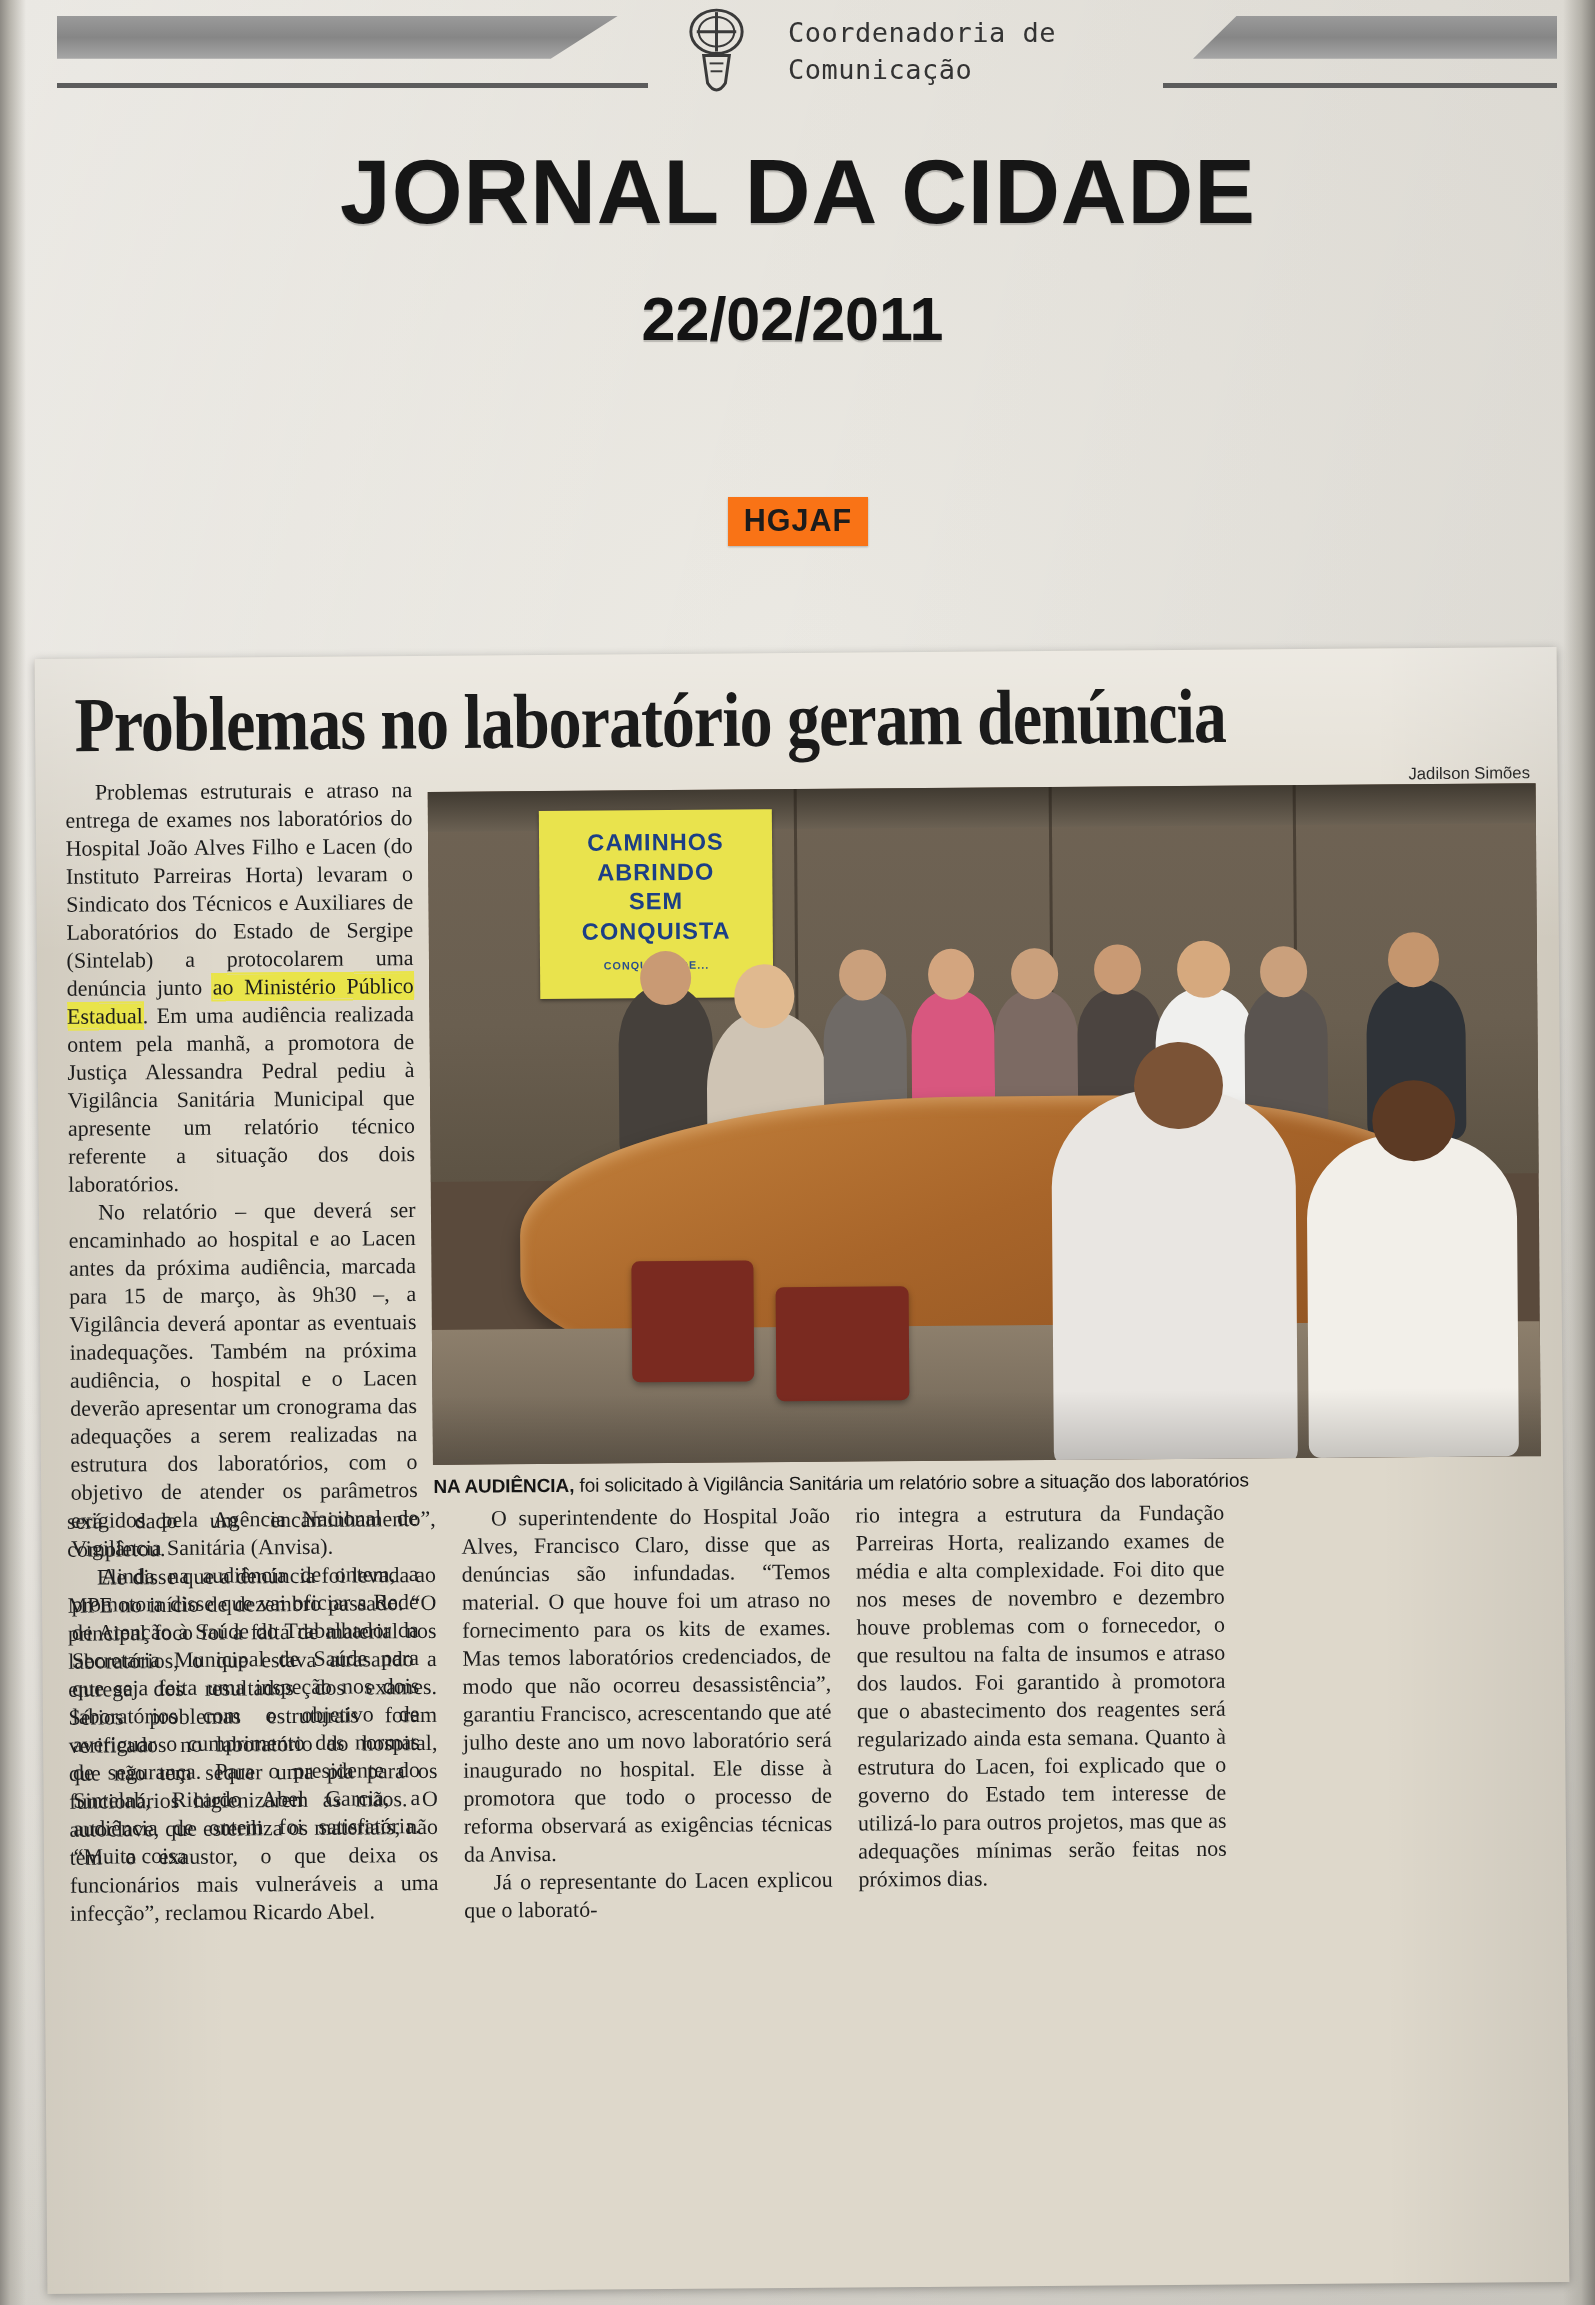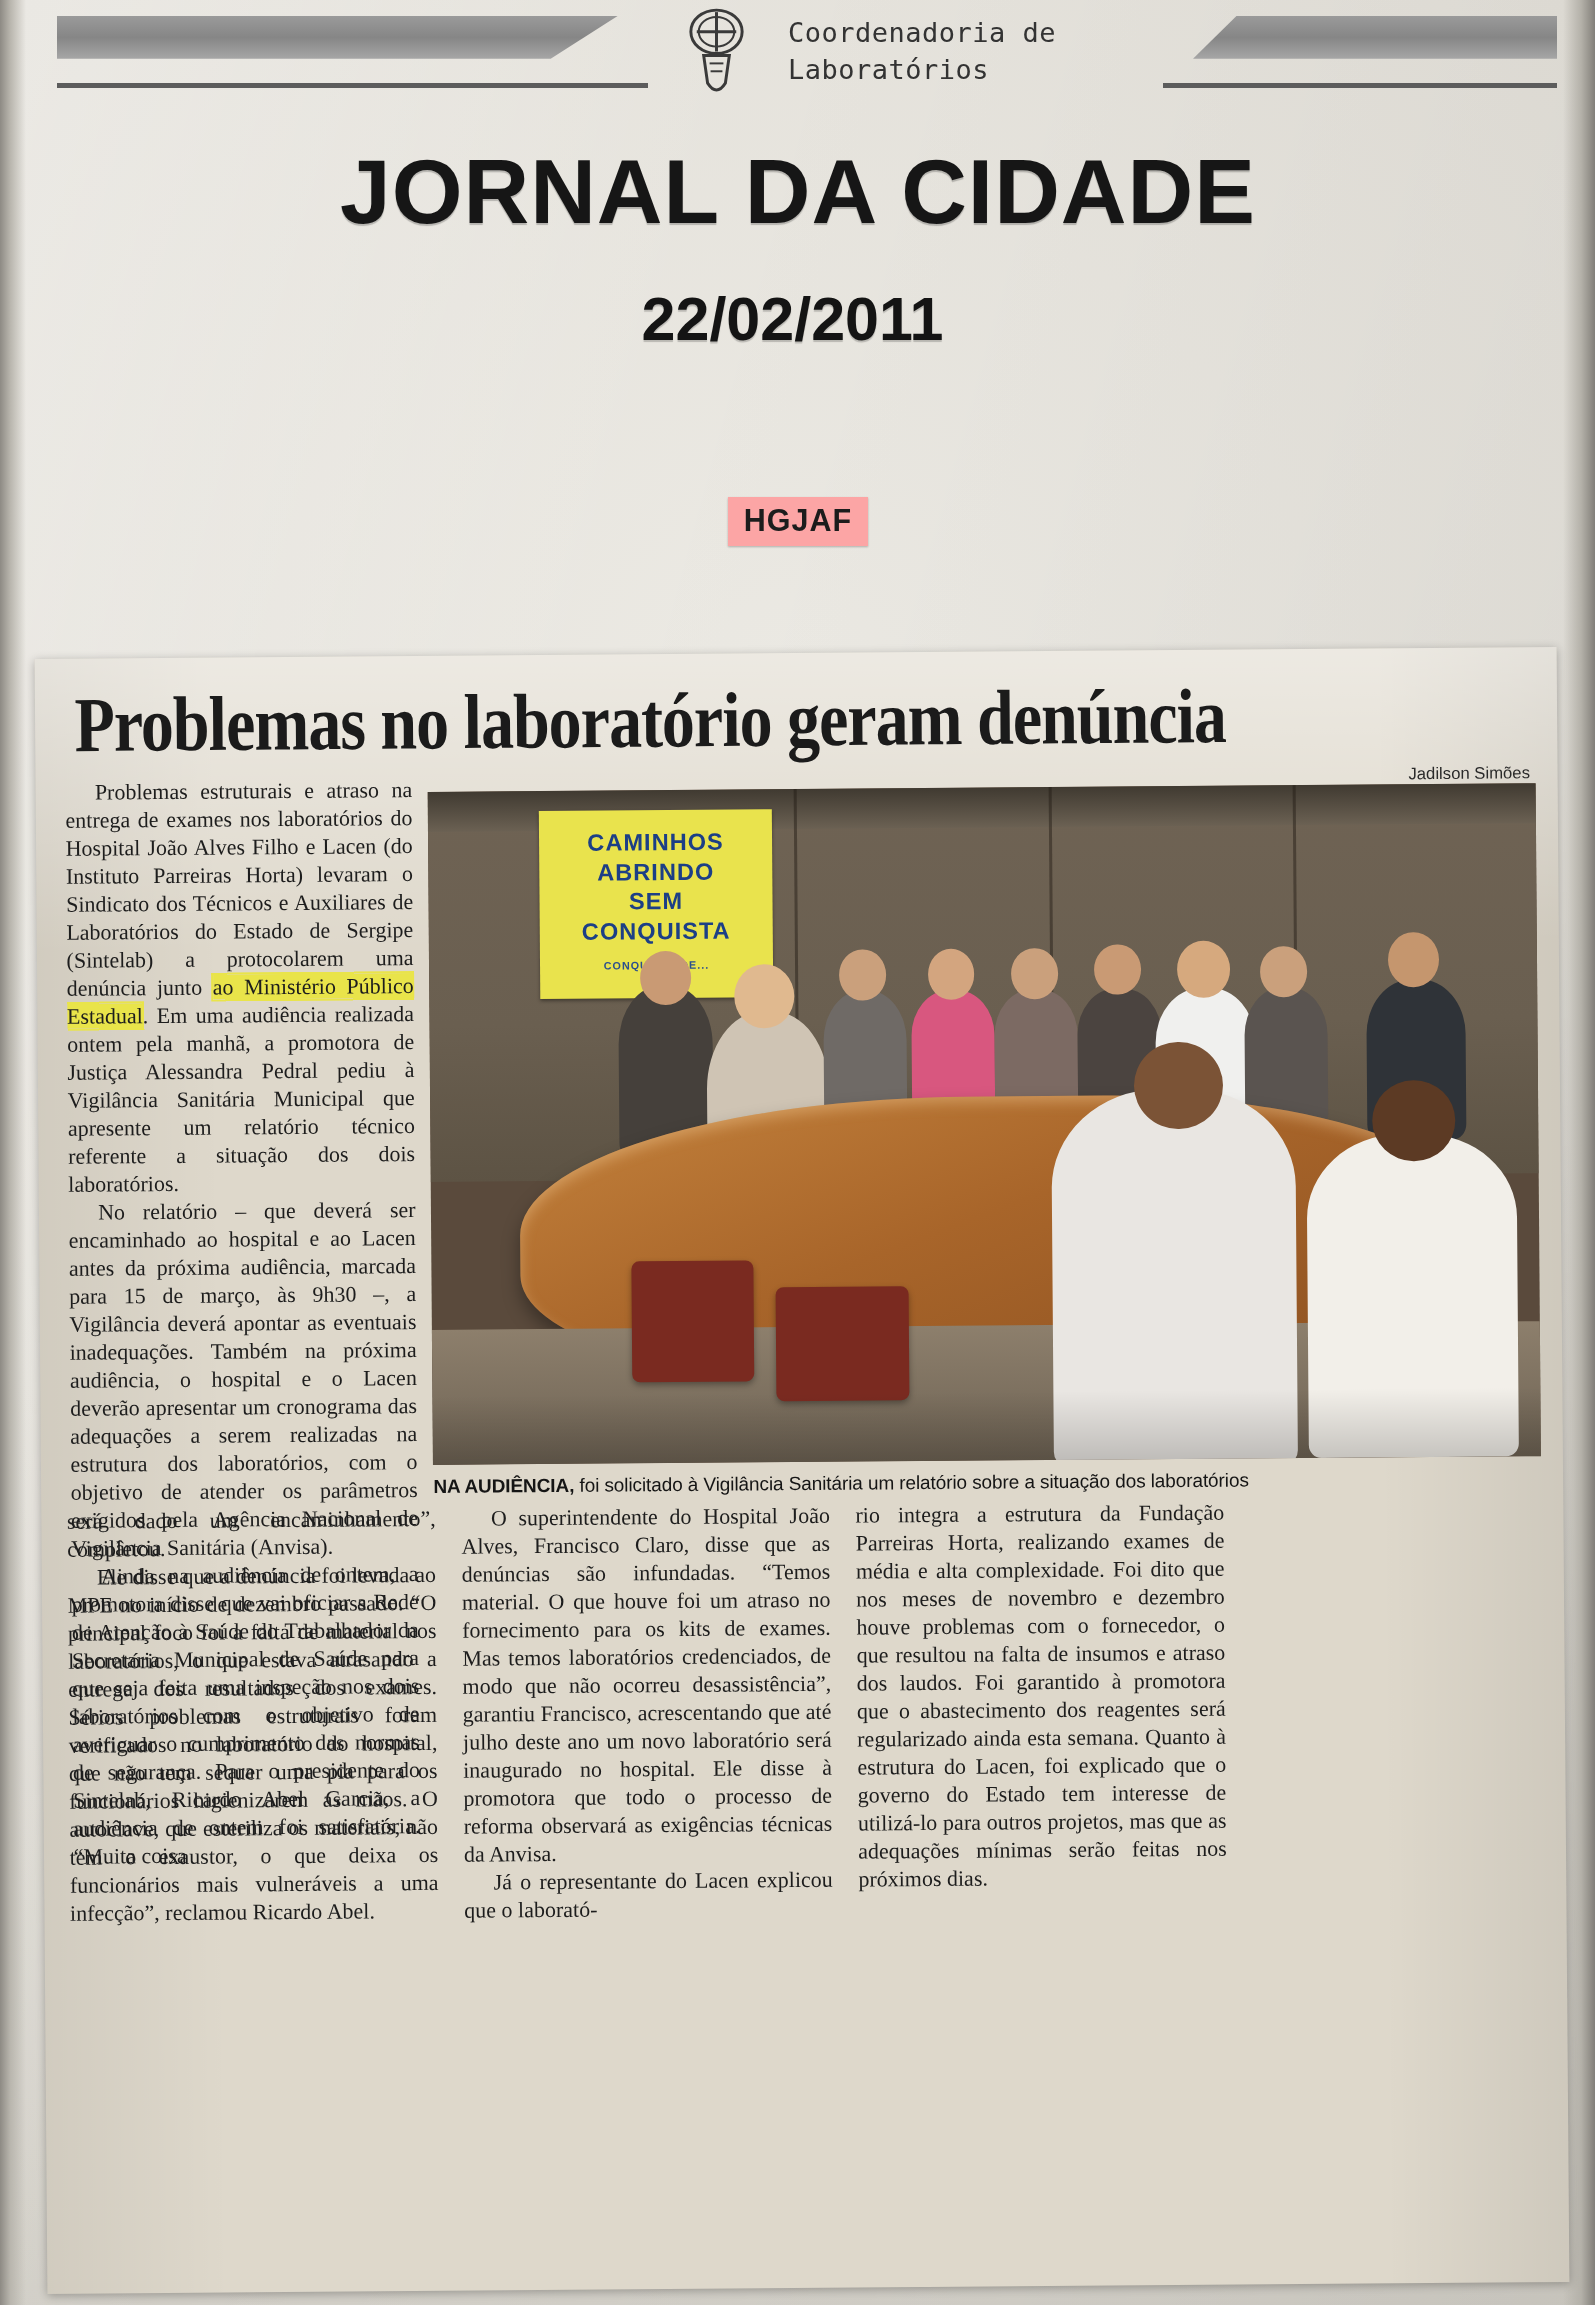--- a/index.html
+++ b/index.html
@@ -98,21 +98,21 @@
     font-size: 61px;
     color: #141414;
     text-shadow: 0 2px 1px rgba(0,0,0,0.2);
   }
   .tagbox {
     position: absolute;
     left: 50%;
     transform: translateX(-50%);
     top: 497px;
     padding: 5.9px 15.8px 7.9px 15.8px;
-    background: #fca5a5;
+    background: #f97316;
     font-family: "Liberation Sans", sans-serif;
     font-weight: bold;
     font-size: 30.5px;
     color: #1c1c1c;
     letter-spacing: 1px;
     box-shadow: 0 1px 2px rgba(0,0,0,0.25);
   }
 
   
   .clipping {
@@ -299,21 +299,21 @@
         <path d="M37 6 L37 46" stroke="#3a3a3a" stroke-width="3"></path>
         <path d="M17 26 L57 26" stroke="#3a3a3a" stroke-width="3"></path>
         <path d="M24 50 L50 50 L46 78 Q37 92 28 78 Z" fill="none" stroke="#3a3a3a" stroke-width="3"></path>
         <path d="M30 58 L44 58" stroke="#3a3a3a" stroke-width="2"></path>
         <path d="M31 66 L43 66" stroke="#3a3a3a" stroke-width="2"></path>
       </svg>
     </div>
 
     <div class="coord">
       <div>Coordenadoria de</div>
-      <div>Laboratórios</div>
+      <div>Comunicação</div>
     </div>
   </div>
 
   <div class="masthead">JORNAL DA CIDADE</div>
   <div class="issue-date">22/02/2011</div>
   <div class="tagbox">HGJAF</div>
 
   <div class="clipping">
     <div class="clip-inner">
 

